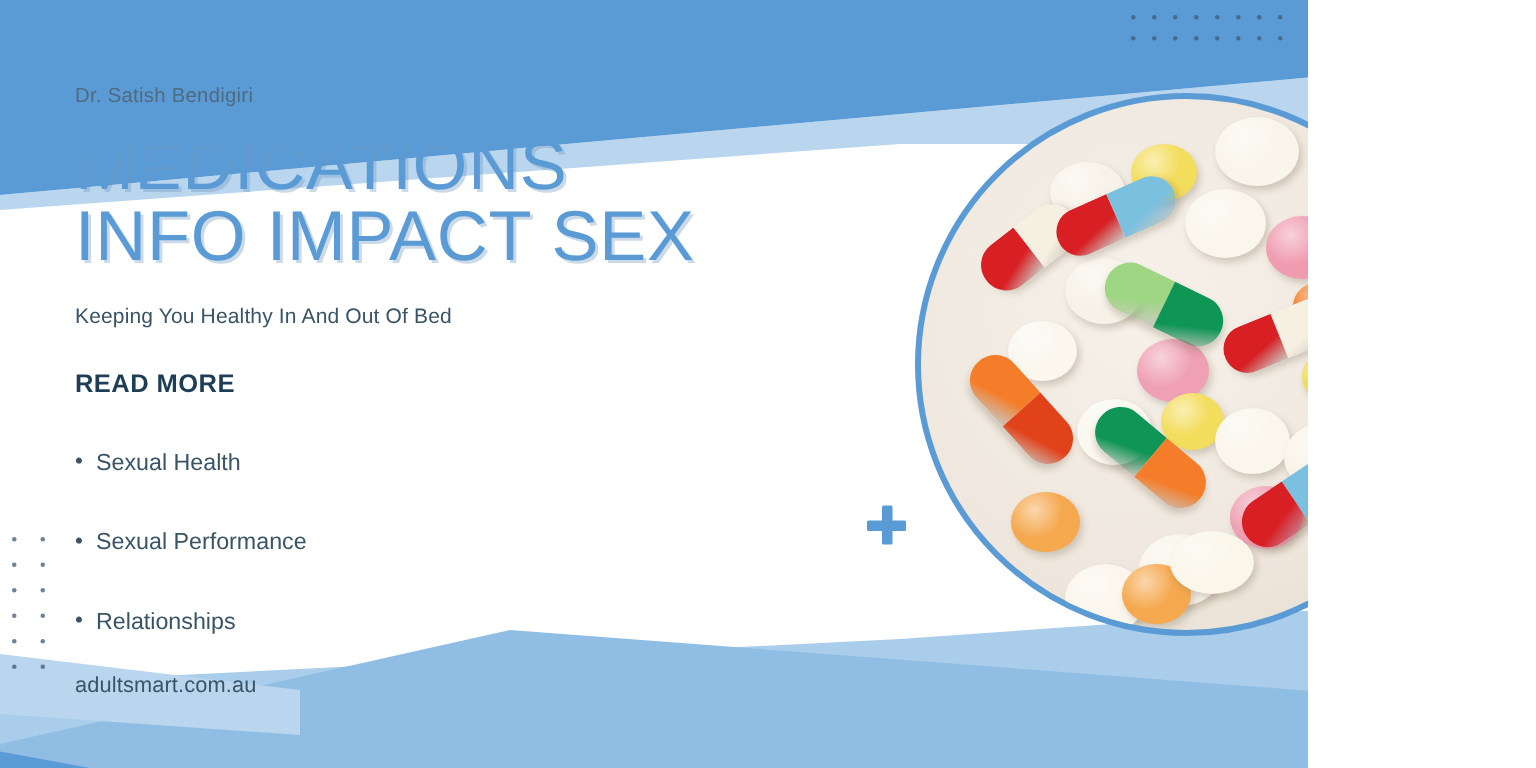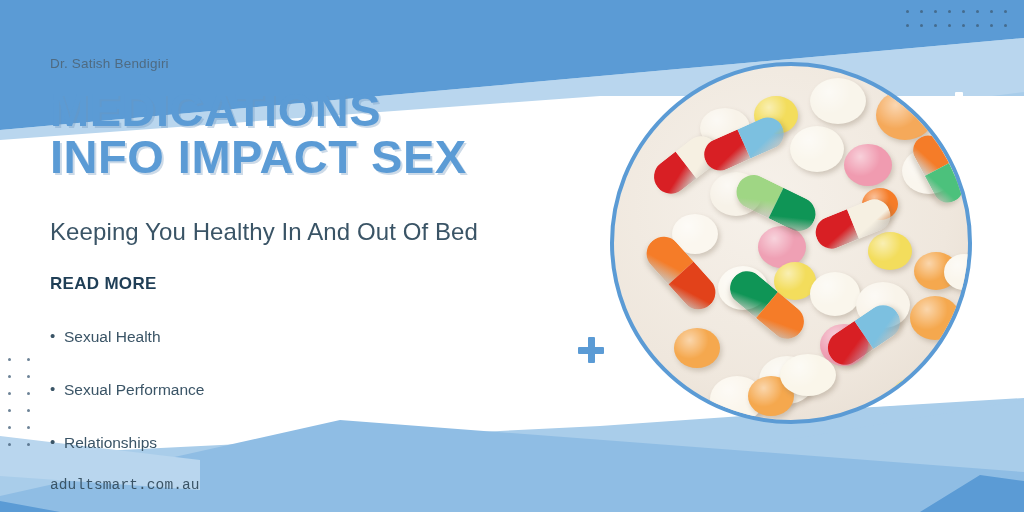--- a/index.html
+++ b/index.html
@@ -1,21 +1,21 @@
 <!DOCTYPE html>
 <html><head>
 <meta charset="utf-8">
 <style>
   html,body{margin:0;padding:0;}
   body{
     width:1024px;height:512px;overflow:hidden;
     font-family:"Liberation Sans",sans-serif;
     background:#ffffff;
   }
-  #banner{position:relative;width:1024px;height:512px;overflow:hidden;background:#ffffff;}
+  #banner{position:relative;width:872px;height:512px;overflow:hidden;background:#ffffff;}
 
   
   .bg-layer{position:absolute;inset:0;}
   .shape{position:absolute;}
 
   #bg-base        {inset:0;background:#a9cdea;}
   #bg-top-band    {left:0;top:0;width:1024px;height:130px;
                    background:#5b9bd5;
                    clip-path:polygon(0 0,1024px 0,1024px 38px,0 130px);}
   #bg-top-pale    {left:0;top:30px;width:1024px;height:190px;
@@ -58,37 +58,37 @@
   #plus-white{left:944px;top:92px;width:30px;height:30px;}
   #plus-white::before{left:11px;top:0;width:8px;height:30px;background:#ffffff;}
   #plus-white::after{left:0;top:11px;width:30px;height:8px;background:#ffffff;}
   #plus-blue{left:578px;top:337px;width:26px;height:26px;}
   #plus-blue::before{left:9.5px;top:0;width:7px;height:26px;background:#5b9bd5;}
   #plus-blue::after{left:0;top:9.5px;width:26px;height:7px;background:#5b9bd5;}
 
   
   #text-col{position:absolute;left:50px;top:56px;width:520px;}
   #byline{font-size:13.5px;color:#4f6b82;letter-spacing:.2px;margin:0 0 16px 0;}
-  #headline{margin:0;font-size:47px;line-height:.99;font-weight:bold;
+  #headline{margin:0;font-size:47px;line-height:.99;font-weight:normal;
             letter-spacing:.5px;color:#5b9bd5;
             text-shadow:2px 2px 0 rgba(110,150,190,.35);}
   #headline .ln{display:block;white-space:nowrap;}
-  #subhead{margin:38px 0 0 0;font-size:24px;color:#3a5466;letter-spacing:.1px;}
+  #subhead{margin:22px 0 0 0;font-size:14px;color:#3a5466;letter-spacing:.1px;}
   #readmore-label{margin:28px 0 2px 0;font-size:17px;font-weight:bold;
                   color:#1f3e56;letter-spacing:.3px;}
   #topic-list{list-style:none;margin:0;padding:0;}
   #topic-list li{font-size:15.5px;color:#3a5466;line-height:1.22;
                  padding-left:14px;position:relative;margin-top:34px;}
   #topic-list li::before{content:"\2022";position:absolute;left:0;top:-1px;
                  color:#3a5466;font-size:15px;}
   #cta-button{margin-top:20px;display:inline-block;background:#5b9bd5;
               color:#16364f;font-size:13.5px;font-weight:bold;letter-spacing:.7px;
               padding:9px 20px 9px 21px;border-radius:22px;border:none;
               cursor:pointer;font-family:"Liberation Sans",sans-serif;}
-  #site-url{margin:24px 0 0 0;font-size:14.5px;color:#3a5466;letter-spacing:.1px;font-family:Liberation Mono, monospace;}
+  #site-url{margin:24px 0 0 0;font-size:14.5px;color:#3a5466;letter-spacing:.1px;}
 
   
   #pill-circle{position:absolute;left:610px;top:62px;width:362px;height:362px;
                border-radius:50%;border:4px solid #5b9bd5;
                background:radial-gradient(circle at 42% 38%,#f6f1ea 0%,#efe7dd 62%,#e4d9cd 100%);
                overflow:hidden;box-sizing:border-box;}
   #pill-circle .pill{position:absolute;}
   .tab{border-radius:50%;}
   .oval{border-radius:50%/50%;}
   .cap{border-radius:999px;overflow:hidden;display:flex;}

